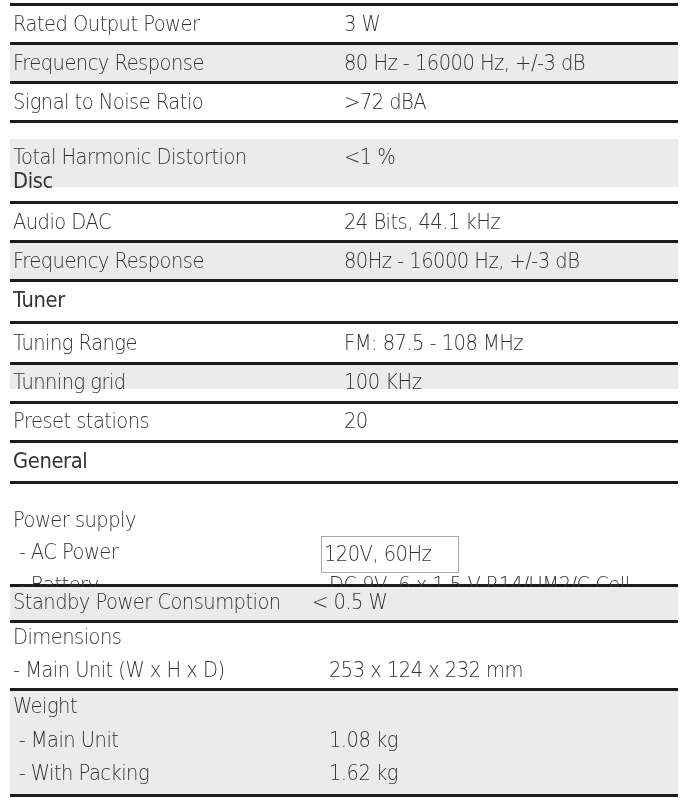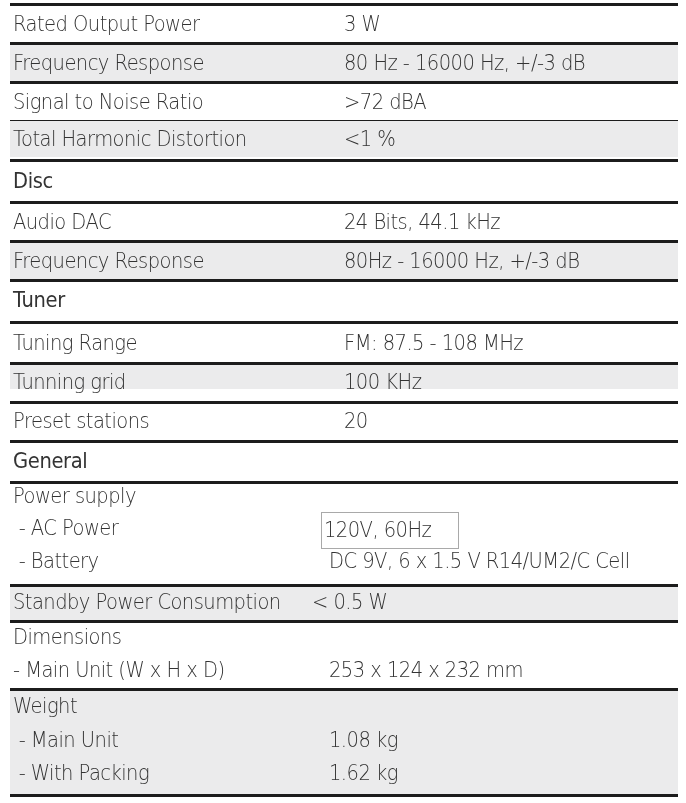--- a/index.html
+++ b/index.html
@@ -45,21 +45,21 @@
     <span class="val" style="left:334px;top:6px">3 W</span>
   </div>
   <div class="row shade" style="top:45px;height:36px">
     <span class="lbl" style="top:6px">Frequency Response</span>
     <span class="val" style="left:334px;top:6px">80 Hz - 16000 Hz, +/-3 dB</span>
   </div>
   <div class="row" style="top:84px;height:36px">
     <span class="lbl" style="top:6px">Signal to Noise Ratio</span>
     <span class="val" style="left:334px;top:6px">&gt;72 dBA</span>
   </div>
-  <div class="row shade" style="top:121px;height:36px">
+  <div class="row shade" style="top:139px;height:48px">
     <span class="lbl" style="top:6px">Total Harmonic Distortion</span>
     <span class="val" style="left:334px;top:6px">&lt;1 %</span>
   </div>
 
   <div class="row" style="top:162px;height:39px">
     <span class="sec" style="top:7px">Disc</span>
   </div>
   <div class="row" style="top:204px;height:36px">
     <span class="lbl" style="top:6px">Audio DAC</span>
     <span class="val" style="left:334px;top:6px">24 Bits, 44.1 kHz</span>
@@ -82,21 +82,21 @@
   </div>
   <div class="row" style="top:404px;height:36px">
     <span class="lbl" style="top:5px">Preset stations</span>
     <span class="val" style="left:334px;top:5px">20</span>
   </div>
 
   <div class="row" style="top:443px;height:54px">
     <span class="sec" style="top:6px">General</span>
   </div>
 
-  <div class="row" style="top:480px;height:88px">
+  <div class="row" style="top:504px;height:88px">
     <span class="lbl" style="top:4px">Power supply</span>
     <span class="lbl" style="top:36px;white-space:pre"> - AC Power</span>
     <div class="box" style="left:311px;top:32px;width:136px;height:35px"></div>
     <span class="val" style="left:314px;top:38px">120V, 60Hz</span>
     <span class="lbl" style="top:69px;white-space:pre"> - Battery</span>
     <span class="val" style="left:319px;top:69px">DC 9V, 6 x 1.5 V R14/UM2/C Cell</span>
   </div>
 
   <div class="row shade" style="top:587px;height:33px">
     <span class="lbl" style="top:3px">Standby Power Consumption</span>

